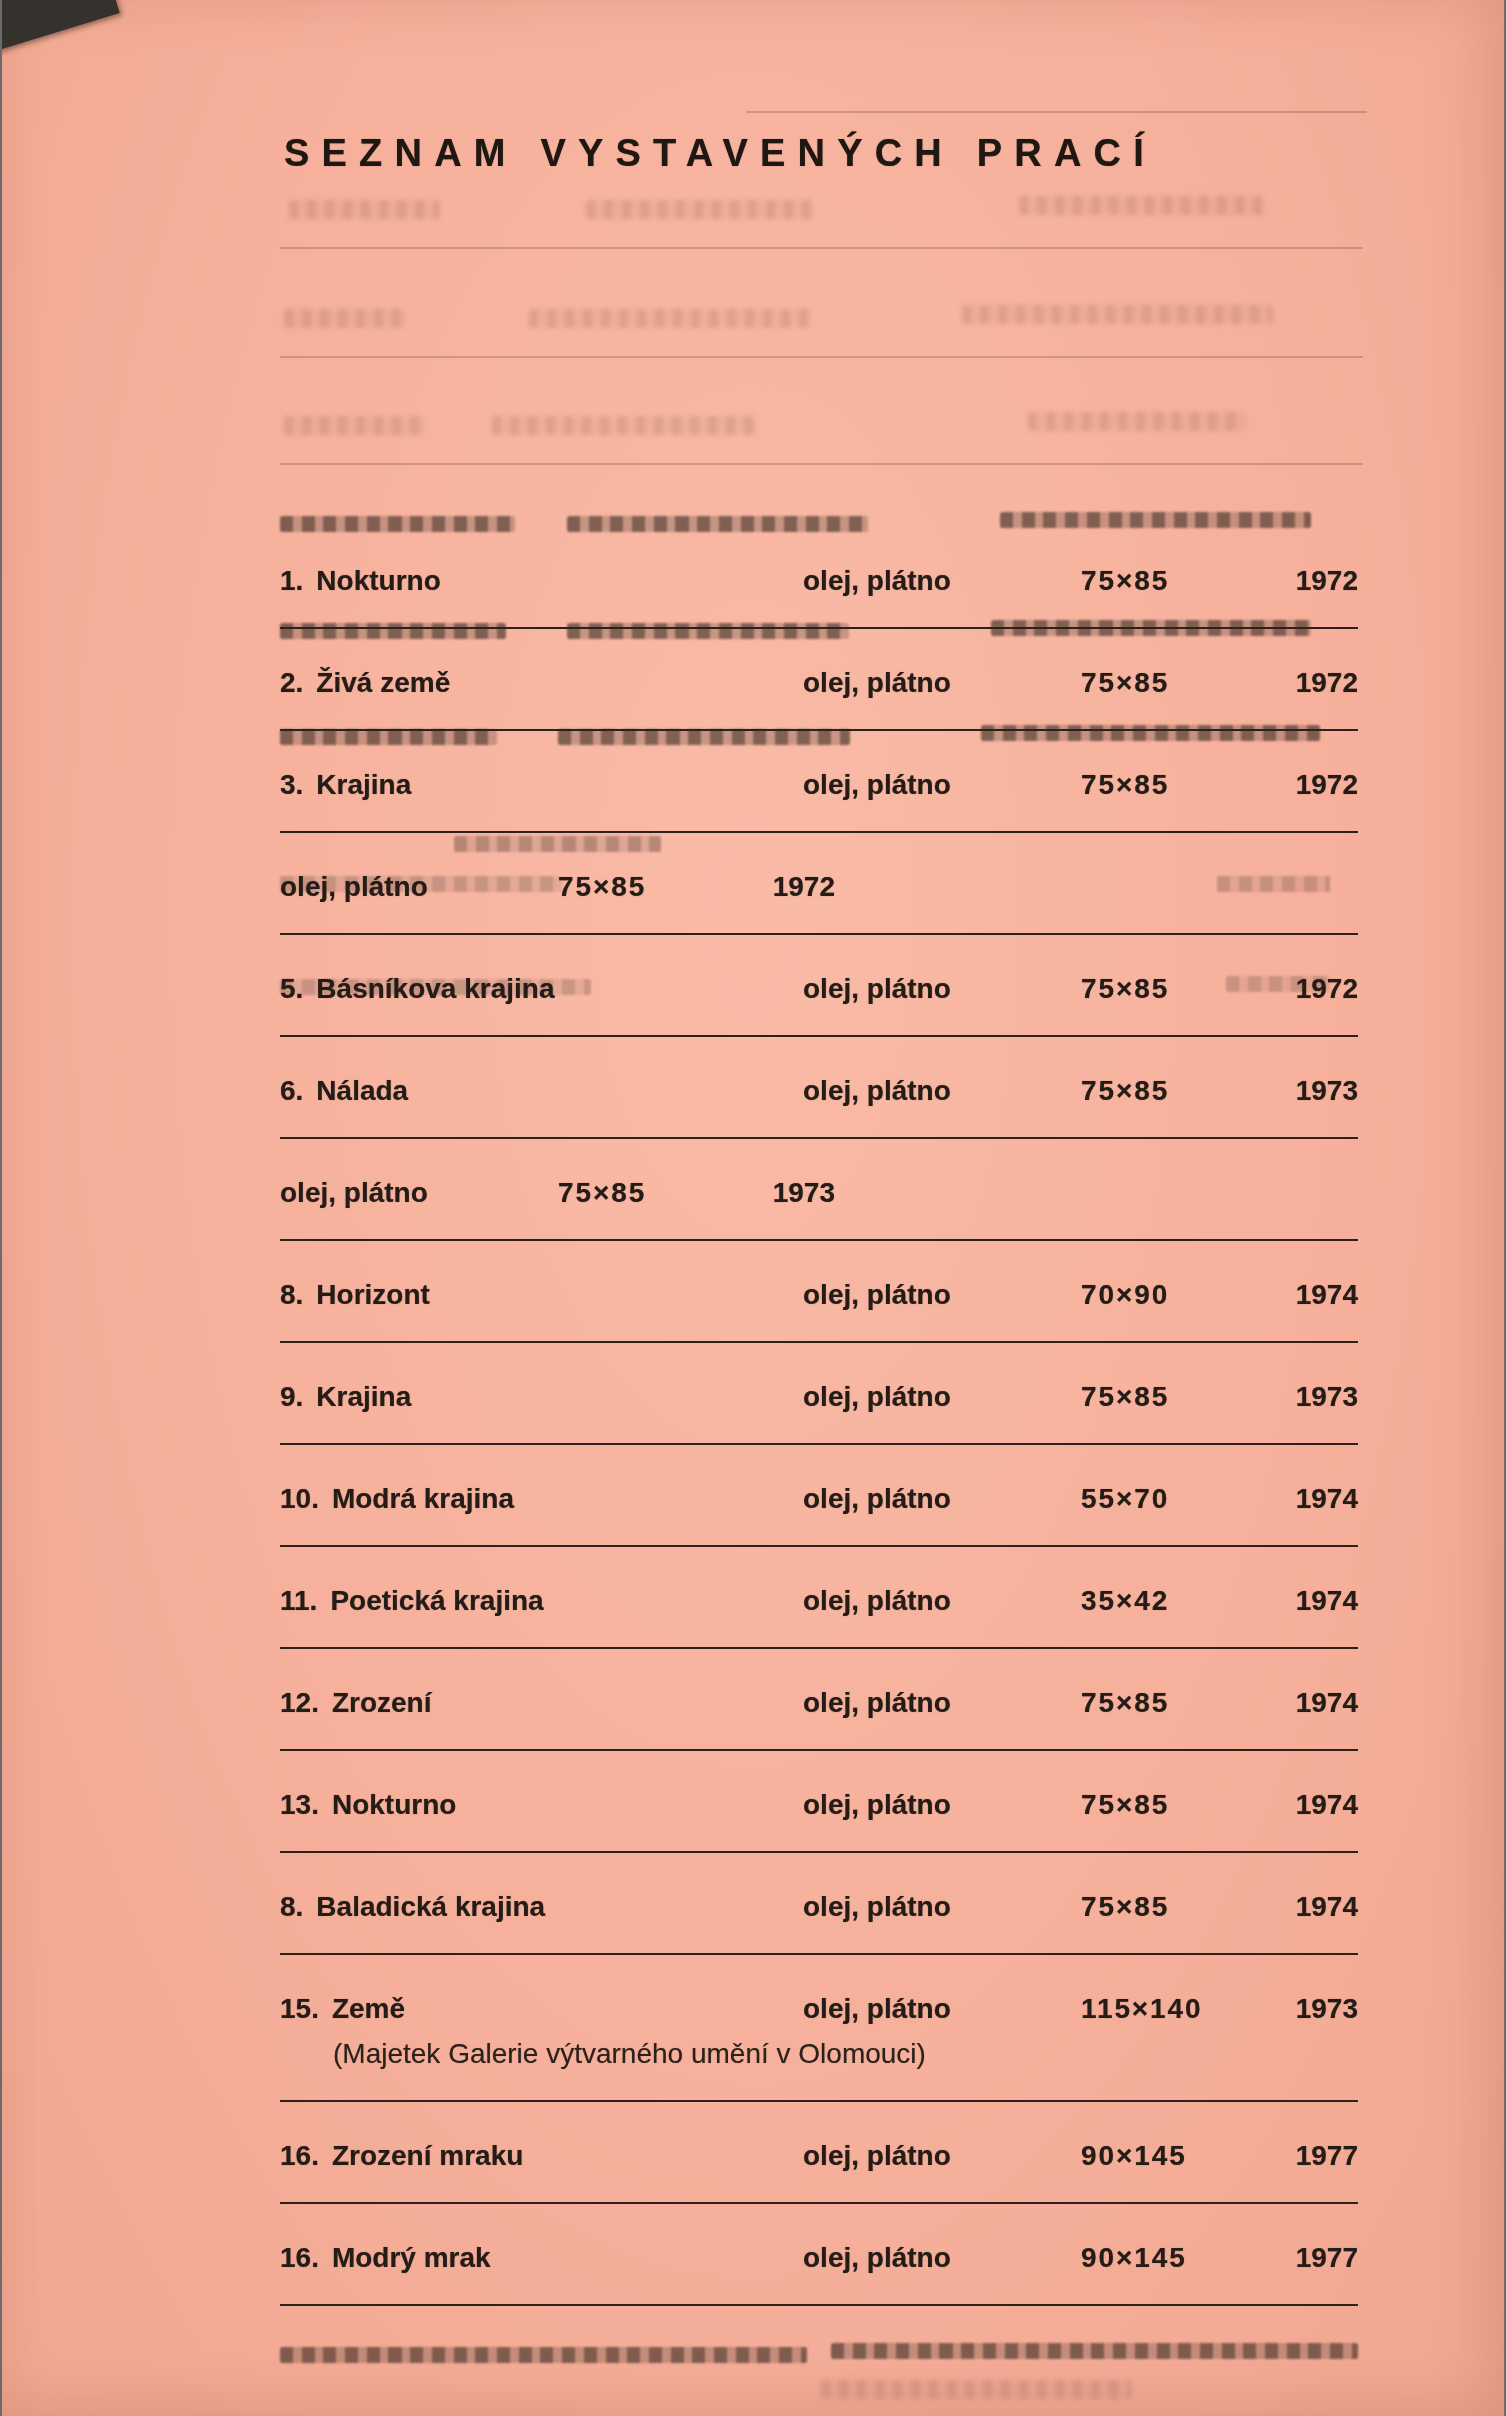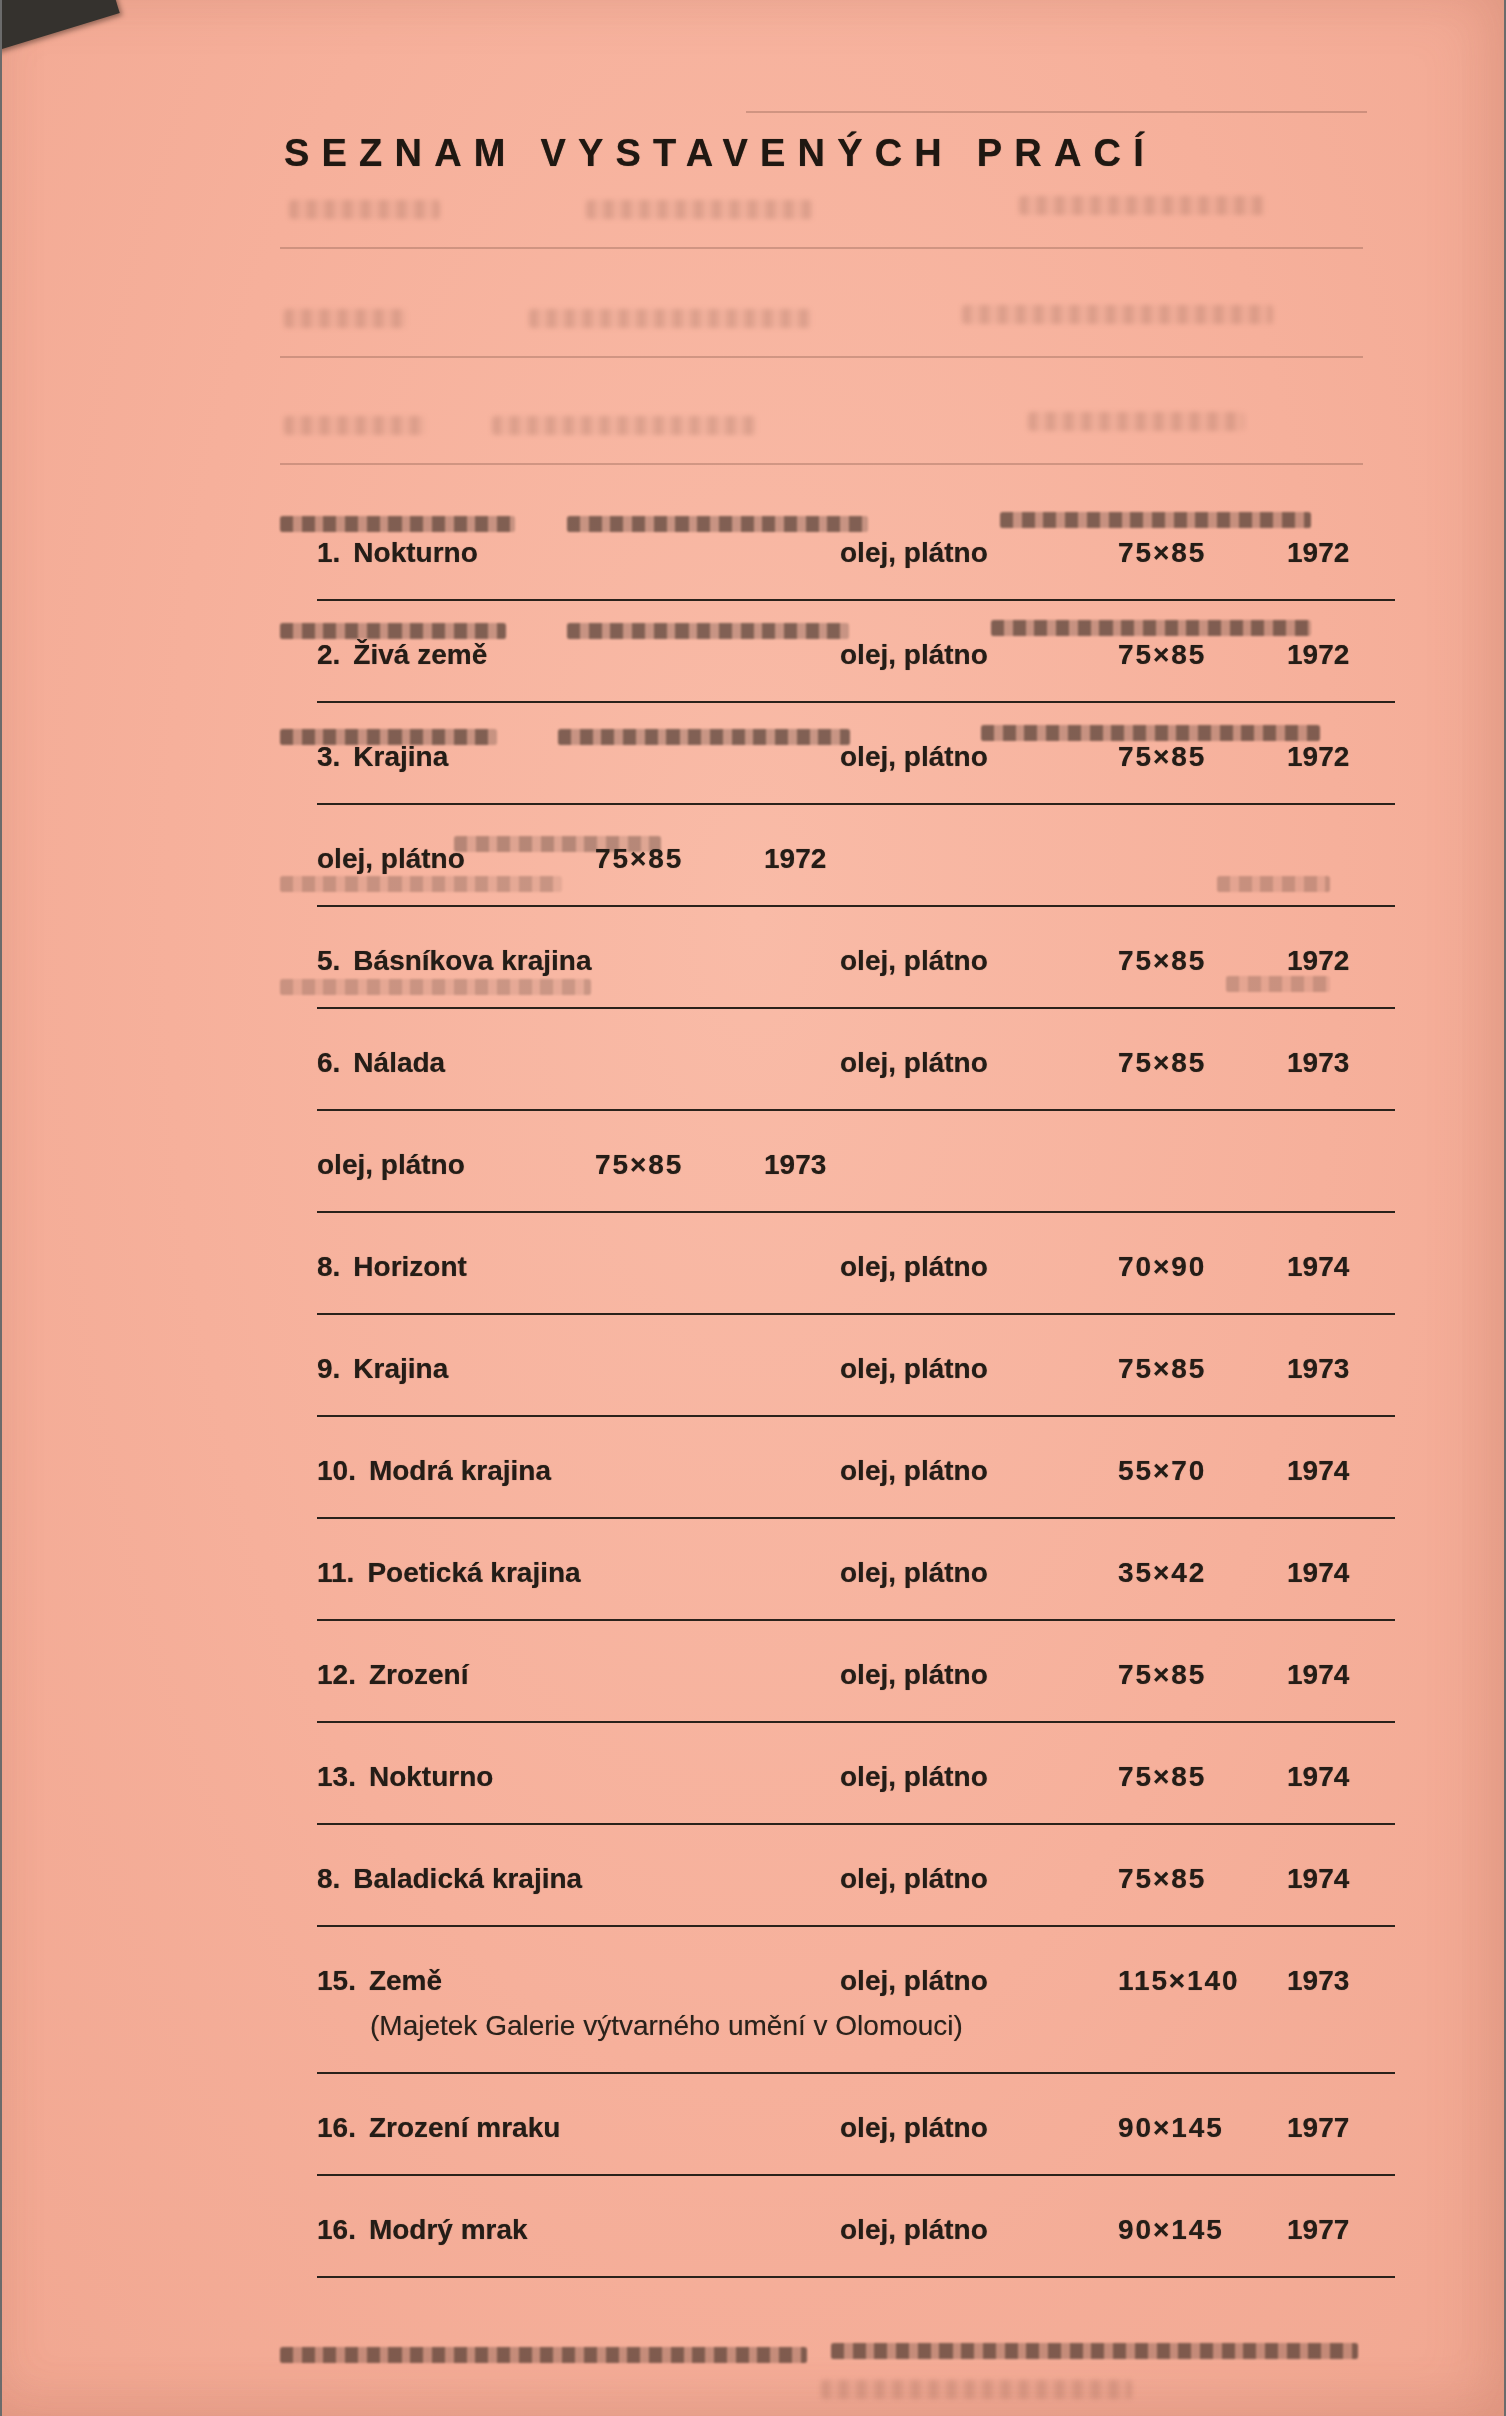--- a/index.html
+++ b/index.html
@@ -35,41 +35,40 @@
     font-size: 38px;
     font-weight: 700;
     letter-spacing: 12.2px;
     color: #1f1812;
     text-shadow: 0 0 0.9px rgba(30,20,12,0.65);
     white-space: nowrap;
   }
 
   .works-list {
     position: absolute;
-    left: 278px; top: 499px;
+    left: 278px; top: 527px;
     width: 1078px;
-    margin-left: 37px;
   }
   .entry {
     border-bottom: 2.8px solid #2a221b;
     padding: 38px 0 30px 0;
   }
   .entry-line {
     display: flex;
     align-items: baseline;
     font-size: 28px;
     font-weight: 700;
     line-height: 32px;
     text-shadow: 0 0 0.9px rgba(30,20,12,0.55);
   }
   .cell-numtitle { flex: 1 1 auto; min-width: 0; white-space: nowrap; }
   .cell-numtitle .num { margin-right: 13px; }
   .cell-technique { flex: 0 0 278px; white-space: nowrap; }
   .cell-size { flex: 0 0 169px; letter-spacing: 1.9px; white-space: nowrap; }
-  .cell-year { flex: 0 0 108px; text-align: left; white-space: nowrap; }
+  .cell-year { flex: 0 0 108px; text-align: right; white-space: nowrap; }
   .entry-note {
     margin-top: 13px;
     padding-left: 53px;
     font-size: 28px;
     font-weight: 400;
     line-height: 32px;
     color: #2a221b;
     text-shadow: 0 0 0.9px rgba(30,20,12,0.4);
   }
 

